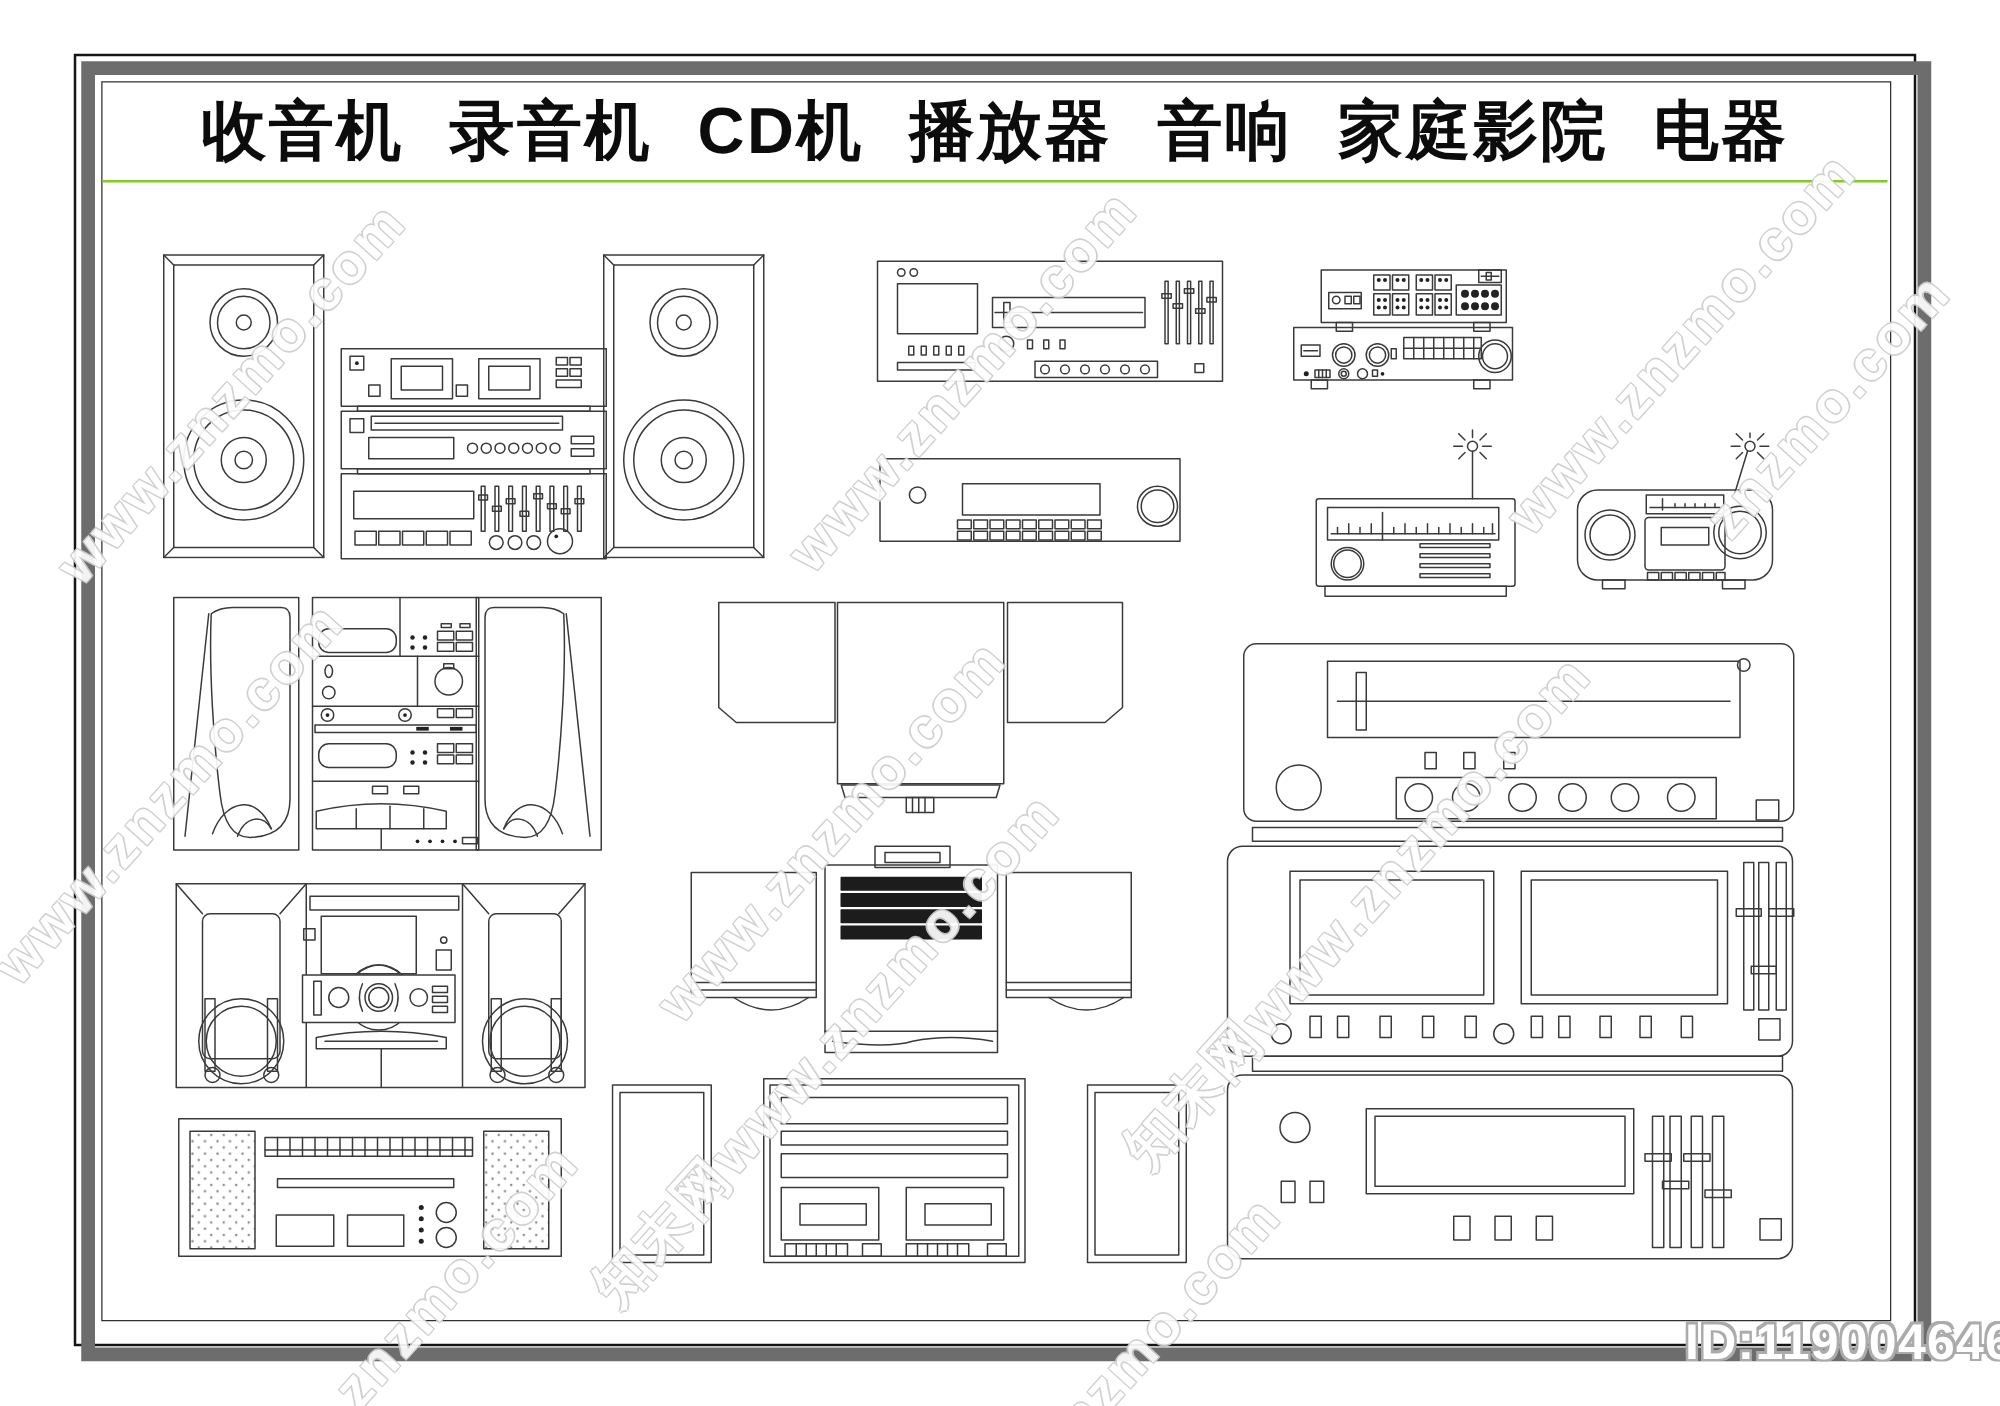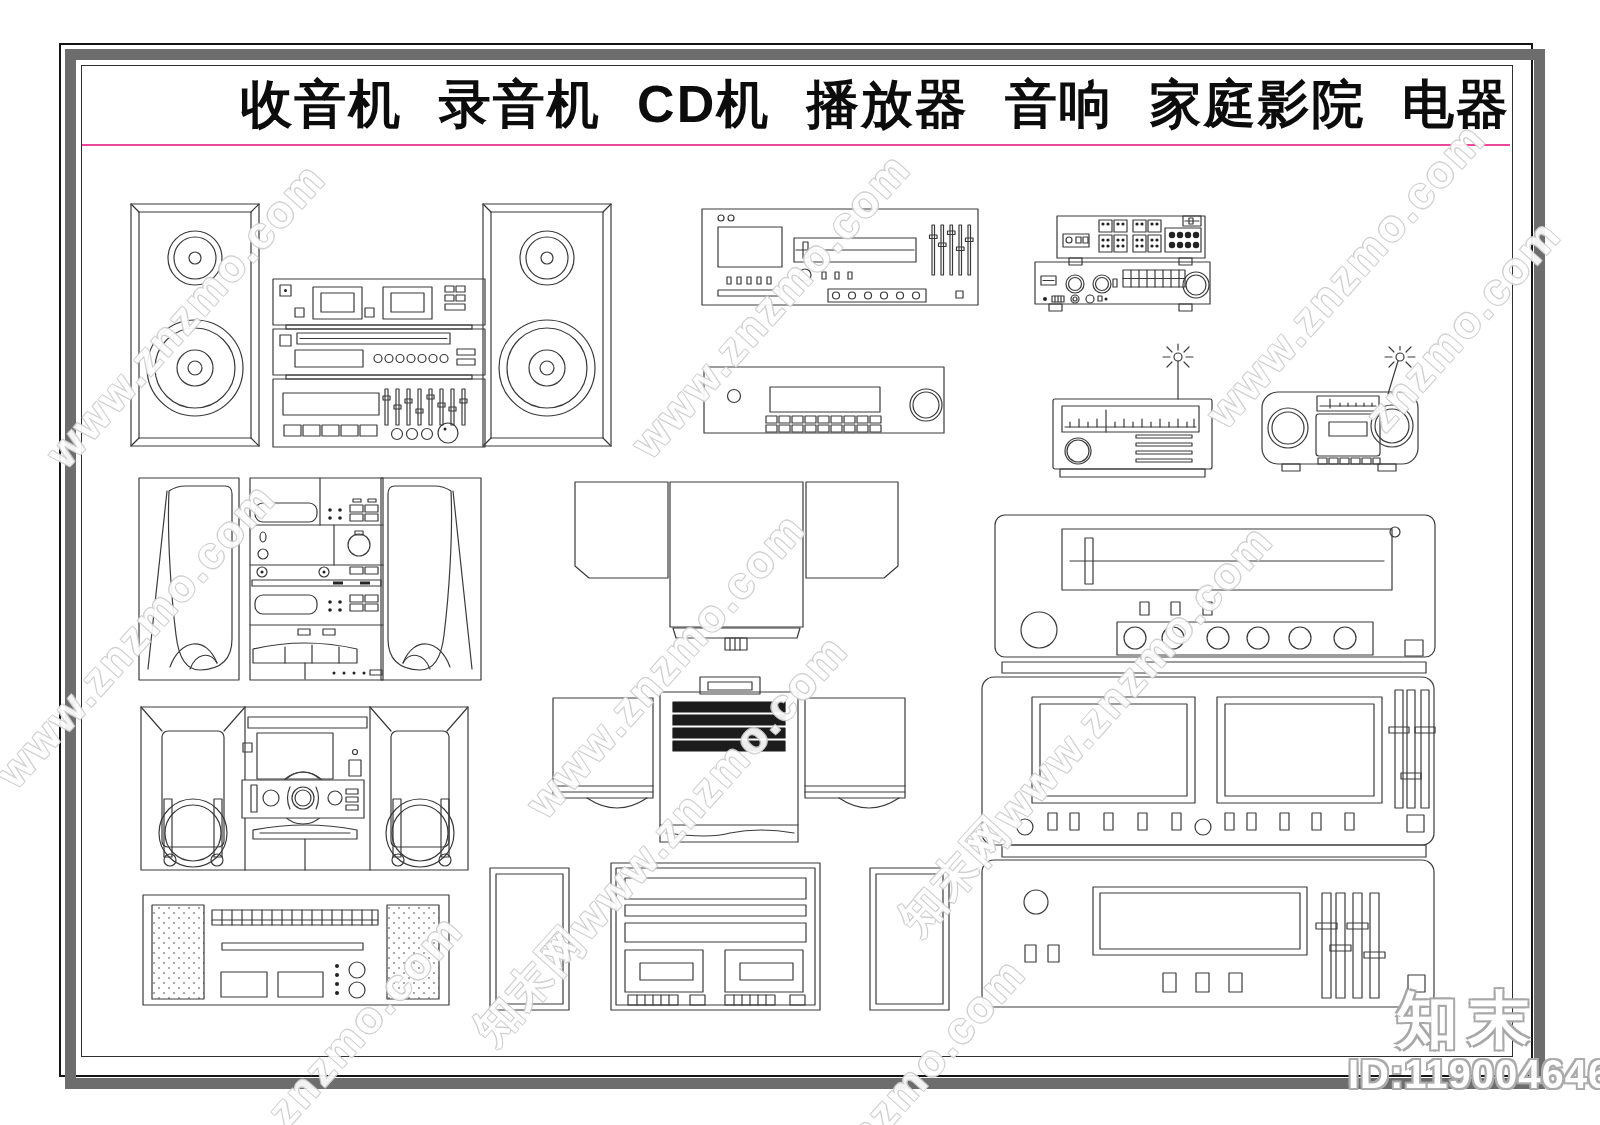--- a/index.html
+++ b/index.html
@@ -5,21 +5,21 @@
   html,body{margin:0;padding:0;background:#fff;}
   #stage{position:relative;width:1600px;height:1125px;background:#fff;overflow:hidden;
          font-family:"Liberation Sans",sans-serif;}
   .abs{position:absolute;}
   
   #frame-line{left:59px;top:43px;width:1470px;height:1030px;border:2px solid #151515;}
   #frame-band{left:65px;top:49px;width:1458px;height:1018px;border:11px solid #6d6d6d;}
   #content-area{left:81px;top:65px;width:1430px;height:990px;border:1px solid #2f2f2f;background:#fff;}
   
   #title-band{left:82px;top:66px;width:1428px;height:78px;display:flex;align-items:center;
-              justify-content:flex-end;border-bottom:2px solid #ec4899;z-index:2;}
+              justify-content:center;border-bottom:2px solid #84cc16;z-index:2;}
   #title-band .t{font-size:52px;font-weight:700;color:#0c0c0c;letter-spacing:2px;word-spacing:20px;white-space:nowrap;}
   
   .item{z-index:2;}
   .item svg *{stroke:#3a3a3a;stroke-width:1.2;fill:none;stroke-linejoin:round;stroke-linecap:round;}
   .item svg .f{fill:#222;stroke:none;}
   .item svg .fd{fill:#1c1c1c;stroke:#1c1c1c;}
   .item svg .w{fill:#fff;}
   .item svg .dot{fill:#8d8d8d;stroke:none;}
   .item svg .pat{fill:url(#dotpat);}
   
@@ -684,16 +684,15 @@
   <div class="wm" style="left:1150px;top:250px">www.znzmo.com</div>
   <div class="wm" style="left:-60px;top:610px">www.znzmo.com</div>
   <div class="wm" style="left:395px;top:810px">知末网www.znzmo.com</div>
   <div class="wm" style="left:820px;top:700px">知末网www.znzmo.com</div>
   <div class="wm" style="left:10px;top:1090px">知末网www.znzmo.com</div>
   <div class="wm" style="left:690px;top:1085px">www.znzmo.com</div>
   <div class="wm" style="left:1330px;top:300px">znzmo.com</div>
   <div class="wm" style="left:1420px;top:1070px">知末网www.znzmo.com</div>
   <div class="wm" style="left:470px;top:640px">www.znzmo.com</div>
 
-  <div class="abs" id="logo">知末</div>
   <div class="abs" id="sheet-id">ID:1190046462</div>
 
 </div>
 
 </body></html>

